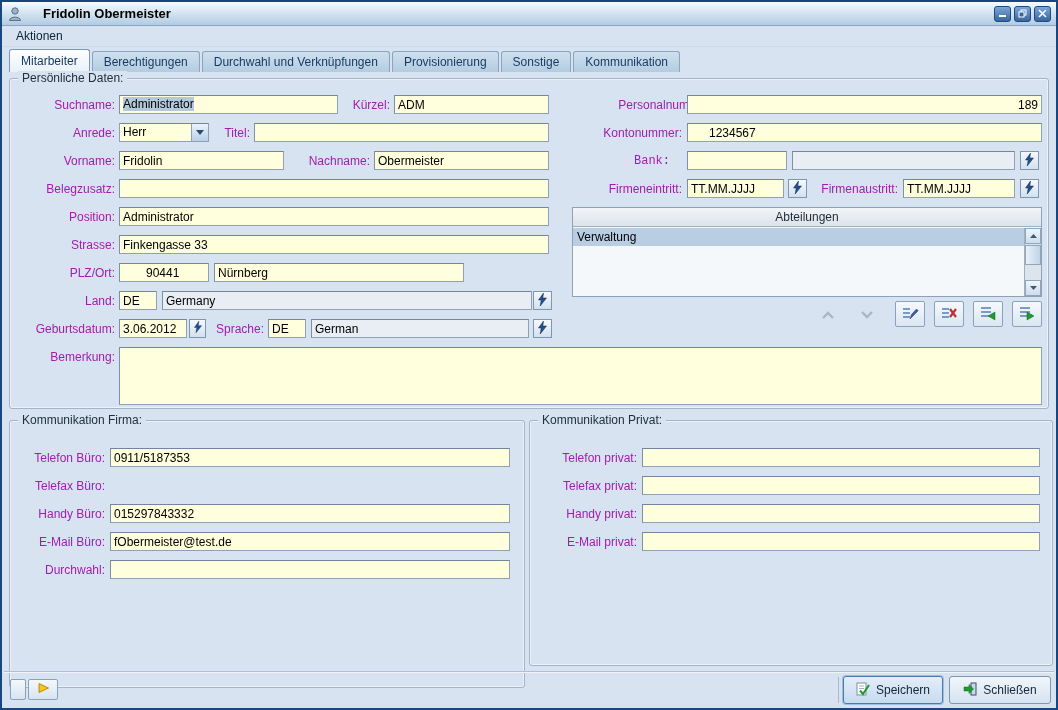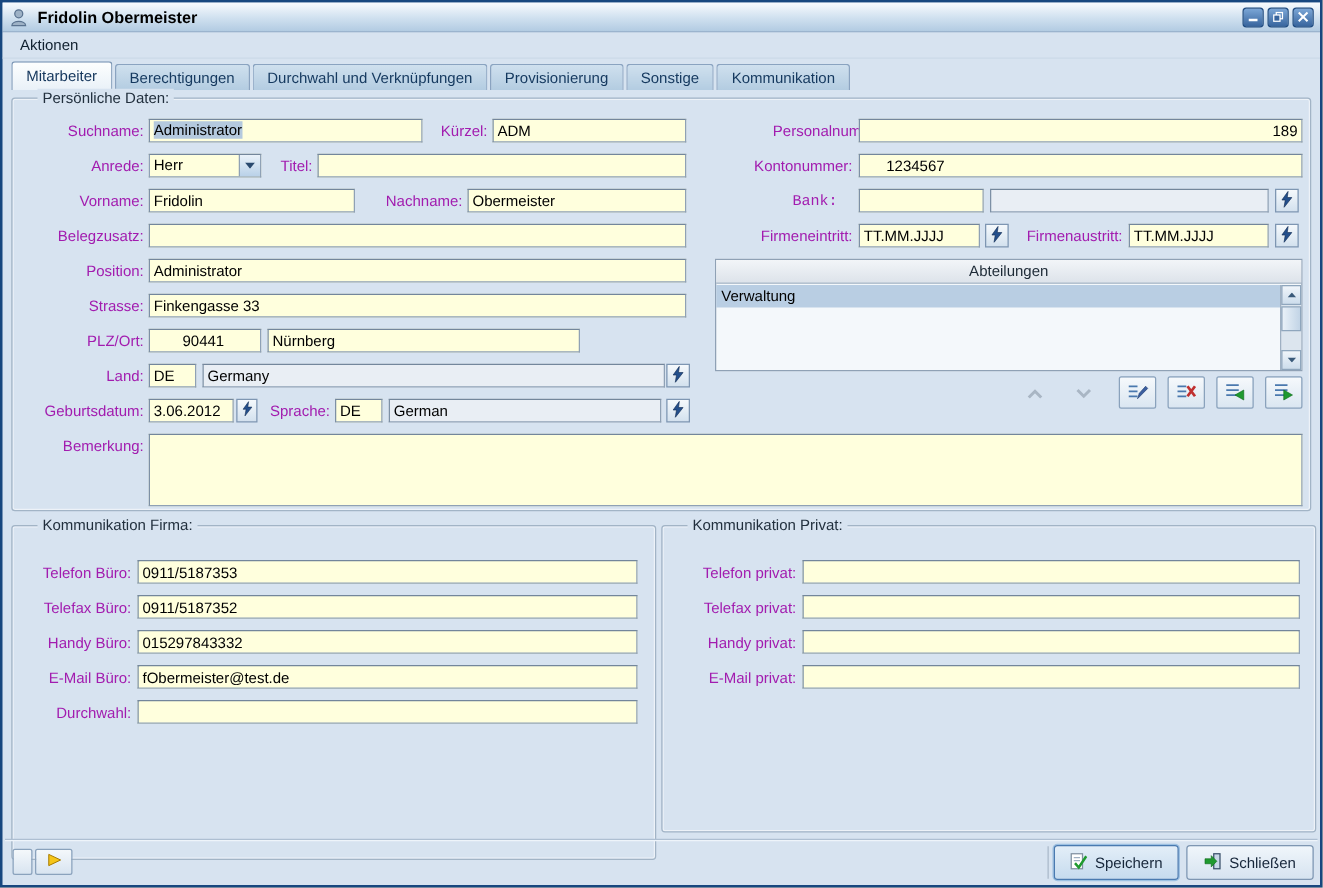--- a/index.html
+++ b/index.html
@@ -3,21 +3,21 @@
 <meta charset="utf-8">
 <style>
   * { margin:0; padding:0; box-sizing:border-box; }
   body { font-family:"Liberation Sans", sans-serif; background:#3a3a3a; }
   .window { position:relative; width:1058px; height:710px; background:#d7e3f0;
             border:2px solid #17477f; overflow:hidden; }
 
   
   .titlebar { position:absolute; top:0; left:0; right:0; height:24px;
               background:linear-gradient(180deg,#f8fbfe,#cfe0ef 55%,#b2cbe2);
-              border-bottom:1px solid #8aa6c4; display:flex; align-items:center; padding:0 5px; }
+              border-bottom:1px solid #8aa6c4; display:flex; align-items:center; padding:0 5px;gap:13px; }
   .app-icon { width:16px; height:16px; display:inline-flex; }
   .title { font-weight:bold; font-size:13px; color:#000; margin-left:7px; flex:1; }
   .winbtns { display:flex; gap:3px; }
   .winbtn { width:17px; height:16px; border:1px solid #1d4a80; border-radius:3px;
             background:linear-gradient(180deg,#7ba6d6,#38659e); display:flex;
             align-items:center; justify-content:center; cursor:pointer; padding:0; }
 
   
   .menubar { position:absolute; top:24px; left:0; right:0; height:21px; background:#d7e3f0;
              display:flex; align-items:center; padding-left:9px; border-bottom:1px solid #ccdae8; }
@@ -27,21 +27,21 @@
   .tabbar { position:absolute; top:47px; left:7px; height:23px; display:flex; gap:2px; align-items:flex-end; }
   .tab { font-size:12px; color:#15395f; background:linear-gradient(180deg,#cfe0ee,#b3cce1);
          border:1px solid #8aa3c0; border-bottom:none; border-radius:3px 3px 0 0;
          padding:3px 11px 3px 11px; height:21px; cursor:pointer; white-space:nowrap; }
   .tab.active { background:linear-gradient(180deg,#fdfefe,#e9f1f8); color:#14365c;
                 border-color:#7d97b5; height:23px; padding-top:4px; }
 
   
   .group { position:absolute; border:1px solid #a2b4c6; border-radius:3px;
            box-shadow:inset 0 0 0 1px rgba(255,255,255,.55); }
-  .legend { position:absolute; top:-8px; left:20px; background:#d7e3f0; padding:0 4px;
+  .legend { position:absolute; top:-8px; left:8px; background:#d7e3f0; padding:0 4px;
             font-size:12px; color:#22303e; white-space:nowrap; }
 
   
   .lbl { position:absolute; font-size:12px; color:#a21caf; text-align:right; height:16px;
          line-height:16px; white-space:nowrap; }
   .tf { position:absolute; height:19px; background:#ffffdd; border:1px solid #8fa1b5;
         border-top-color:#73869b; border-left-color:#7d90a5;
         font:12px "Liberation Sans", sans-serif; padding:0 3px; color:#000; }
   .tf.gray { background:#e9eef4; }
   .tf.right { text-align:right; }
@@ -310,21 +310,20 @@
     <textarea class="tf" style="left: 109px; top: 268px; width: 923px; height: 58px;"></textarea>
   </div>
 
   <div class="group" style="left:7px; top:418px; width:516px; height:268px;">
     <span class="legend">Kommunikation Firma:</span>
 
     <span class="lbl" style="left:2px; top:29px; width:93px;">Telefon Büro:</span>
     <input class="tf" style="left: 100px; top: 27px; width: 400px;" value="0911/5187353">
 
     <span class="lbl" style="left:2px; top:57px; width:93px;">Telefax Büro:</span>
-    <input class="tf" style="left: 100px; top: 55px; width: 400px;" value="0911/5187352">
 
     <span class="lbl" style="left:2px; top:85px; width:93px;">Handy Büro:</span>
     <input class="tf" style="left: 100px; top: 83px; width: 400px;" value="015297843332">
 
     <span class="lbl" style="left:2px; top:113px; width:93px;">E-Mail Büro:</span>
     <input class="tf" style="left: 100px; top: 111px; width: 400px;" value="fObermeister@test.de">
 
     <span class="lbl" style="left:2px; top:141px; width:93px;">Durchwahl:</span>
     <input class="tf" style="left: 100px; top: 139px; width: 400px;" value="">
   </div>

